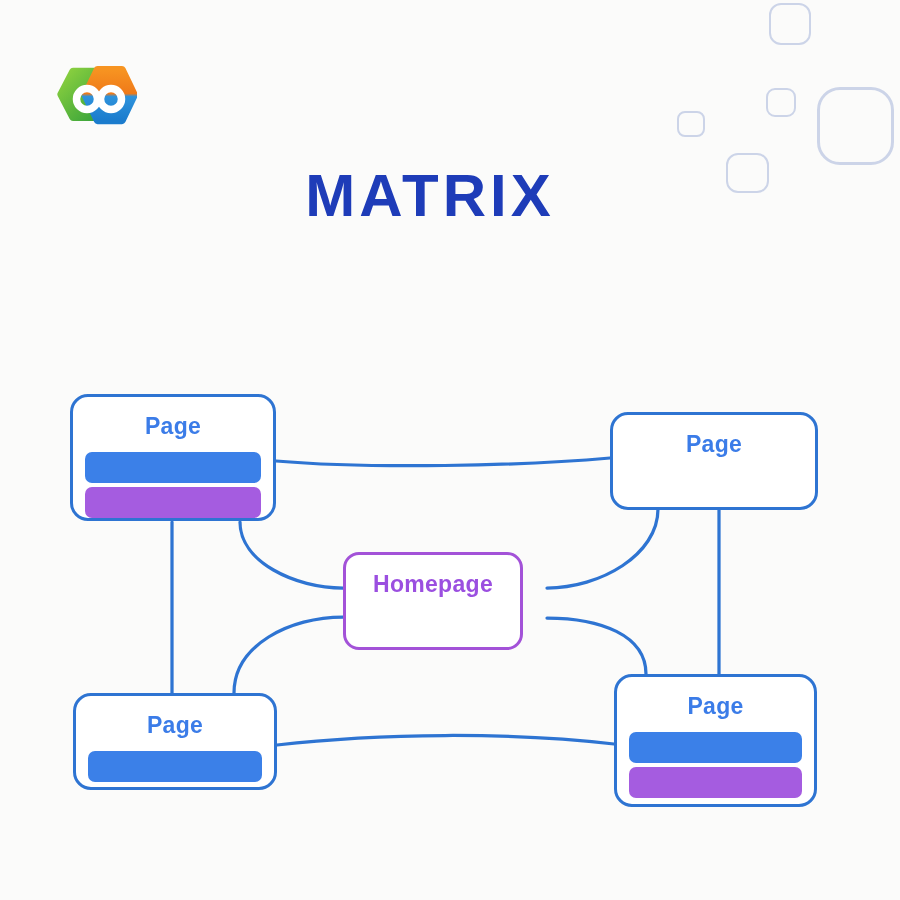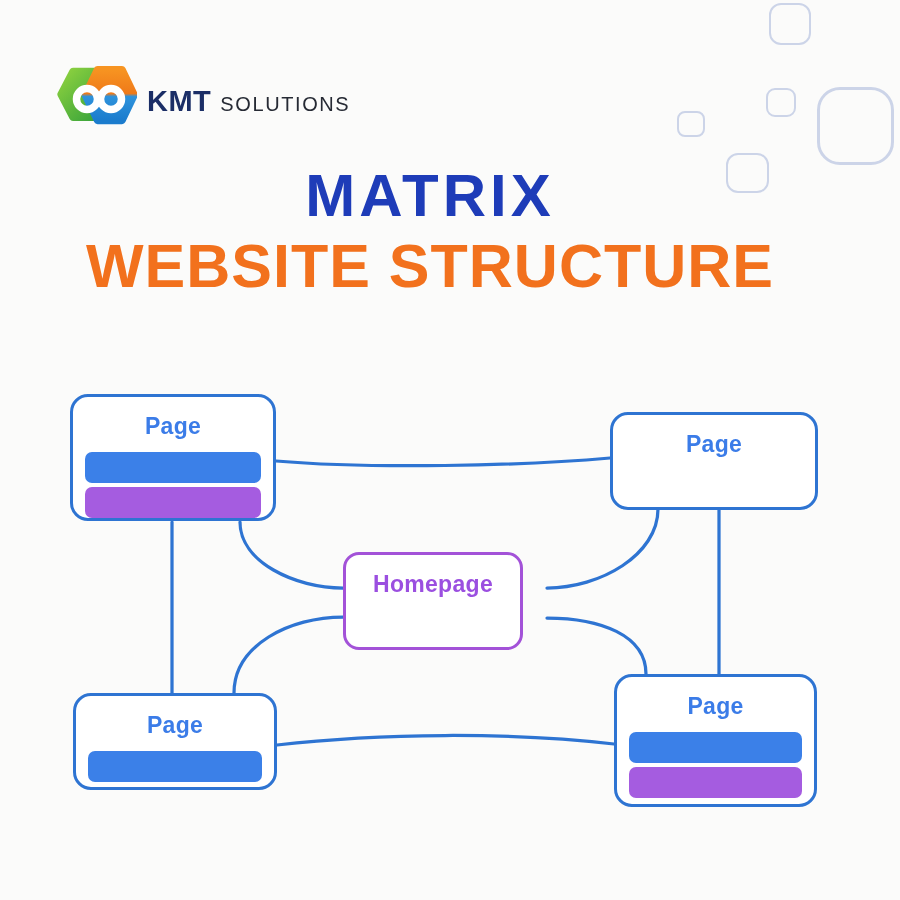--- a/index.html
+++ b/index.html
@@ -119,29 +119,24 @@
           <stop class="g-ob-d" offset="1"></stop>
         </linearGradient>
       </defs>
       <path d="M13 8 L39 8 L52 33 L39 58 L13 58 L0 33 Z" transform="translate(4,0) scale(0.92)" fill="url(#gGreen)" stroke="url(#gGreen)" stroke-width="8" stroke-linejoin="round"></path>
       <path d="M41 6 L67 6 L80 33 L67 60 L41 60 L28 33 Z" transform="translate(2,0) scale(0.94)" fill="url(#gOrangeBlue)" stroke="url(#gOrangeBlue)" stroke-width="8" stroke-linejoin="round"></path>
       <g fill="none" stroke="#ffffff" stroke-width="7.5">
         <circle cx="30" cy="35" r="10.5"></circle>
         <circle cx="54" cy="35" r="10.5"></circle>
       </g>
     </svg>
-    <div class="brand-text">
-      <span class="brand-name">KMT</span>
-      <span class="brand-suffix">SOLUTIONS</span>
-    </div>
   </div>
 
   <div class="title">
     <div class="title-line1">MATRIX</div>
-    <div class="title-line2">WEBSITE STRUCTURE</div>
   </div>
 
   <svg class="connector-layer" viewBox="0 0 900 900" aria-hidden="true">
     <path class="connector" d="M276,461 C370,469 520,466 610,458"></path>
     <path class="connector" d="M240,522 C240,562 295,588 343,588"></path>
     <path class="connector" d="M658,509 C658,555 600,588 547,588"></path>
     <path class="connector" d="M343,617 C290,617 234,645 234,693"></path>
     <path class="connector" d="M547,618 C600,618 646,635 646,674"></path>
     <path class="connector" d="M277,745 C380,733 510,732 614,744"></path>
     <path class="connector" d="M172,522 L172,693"></path>

